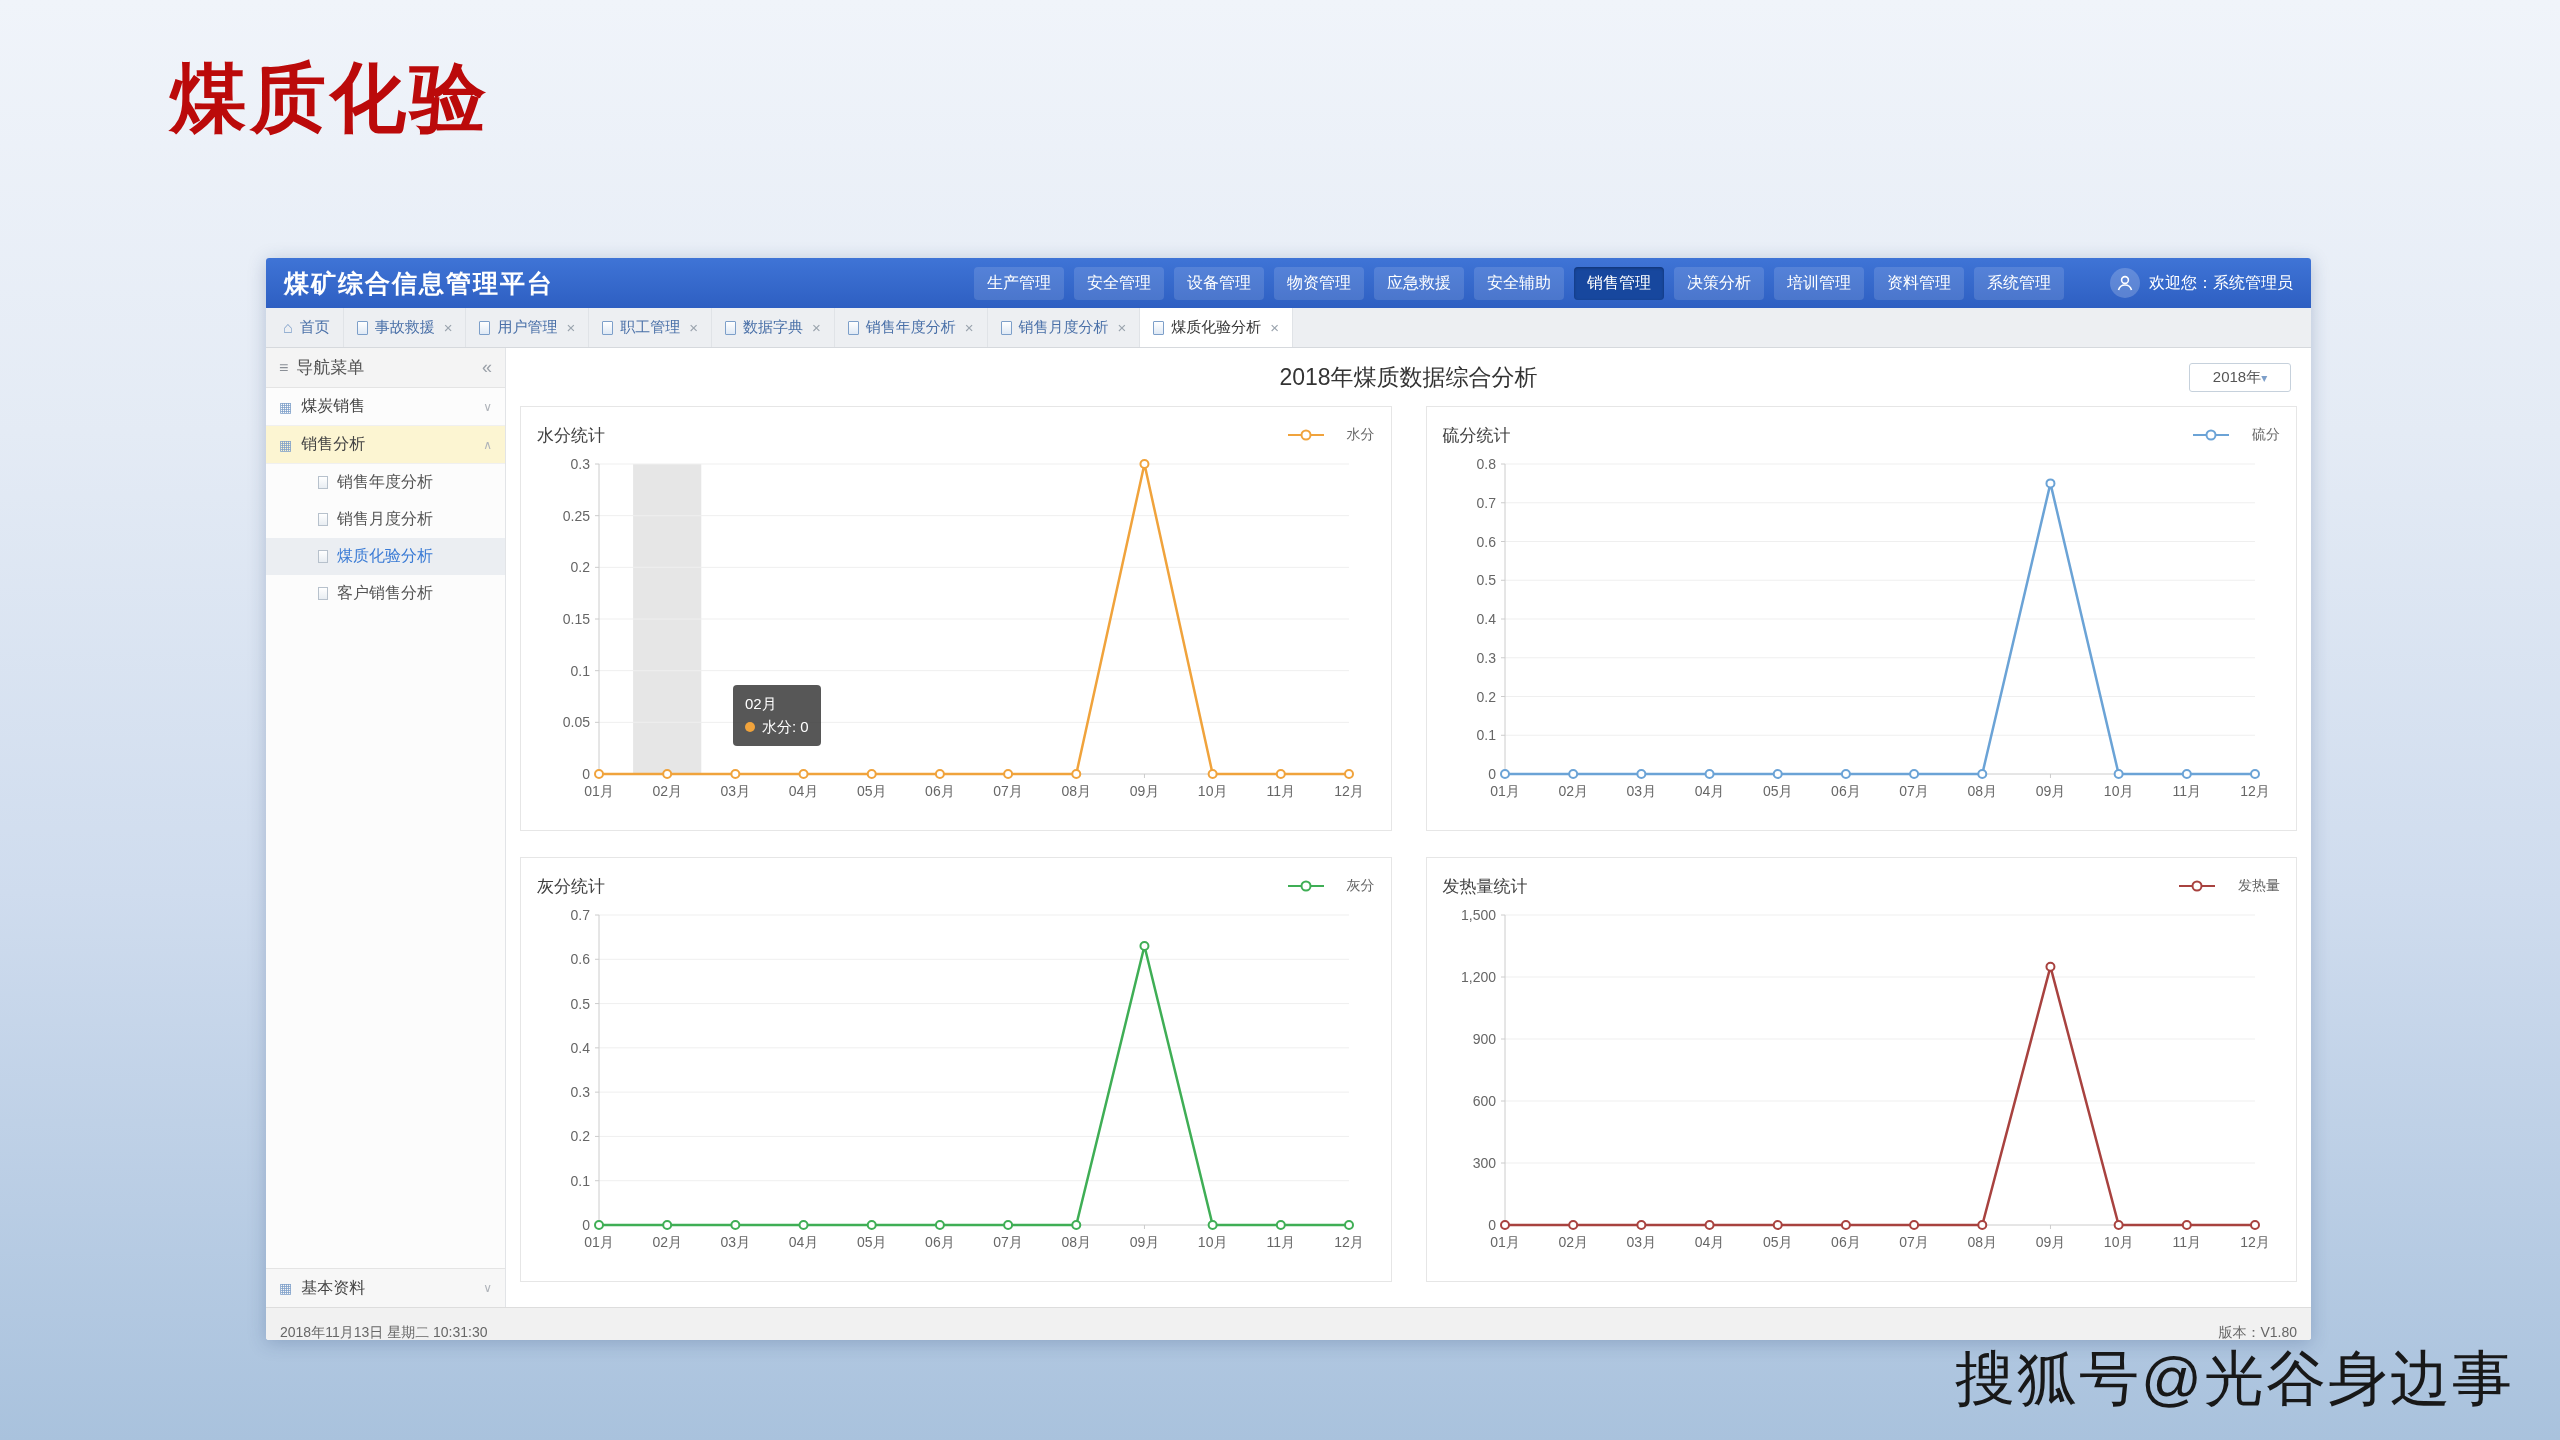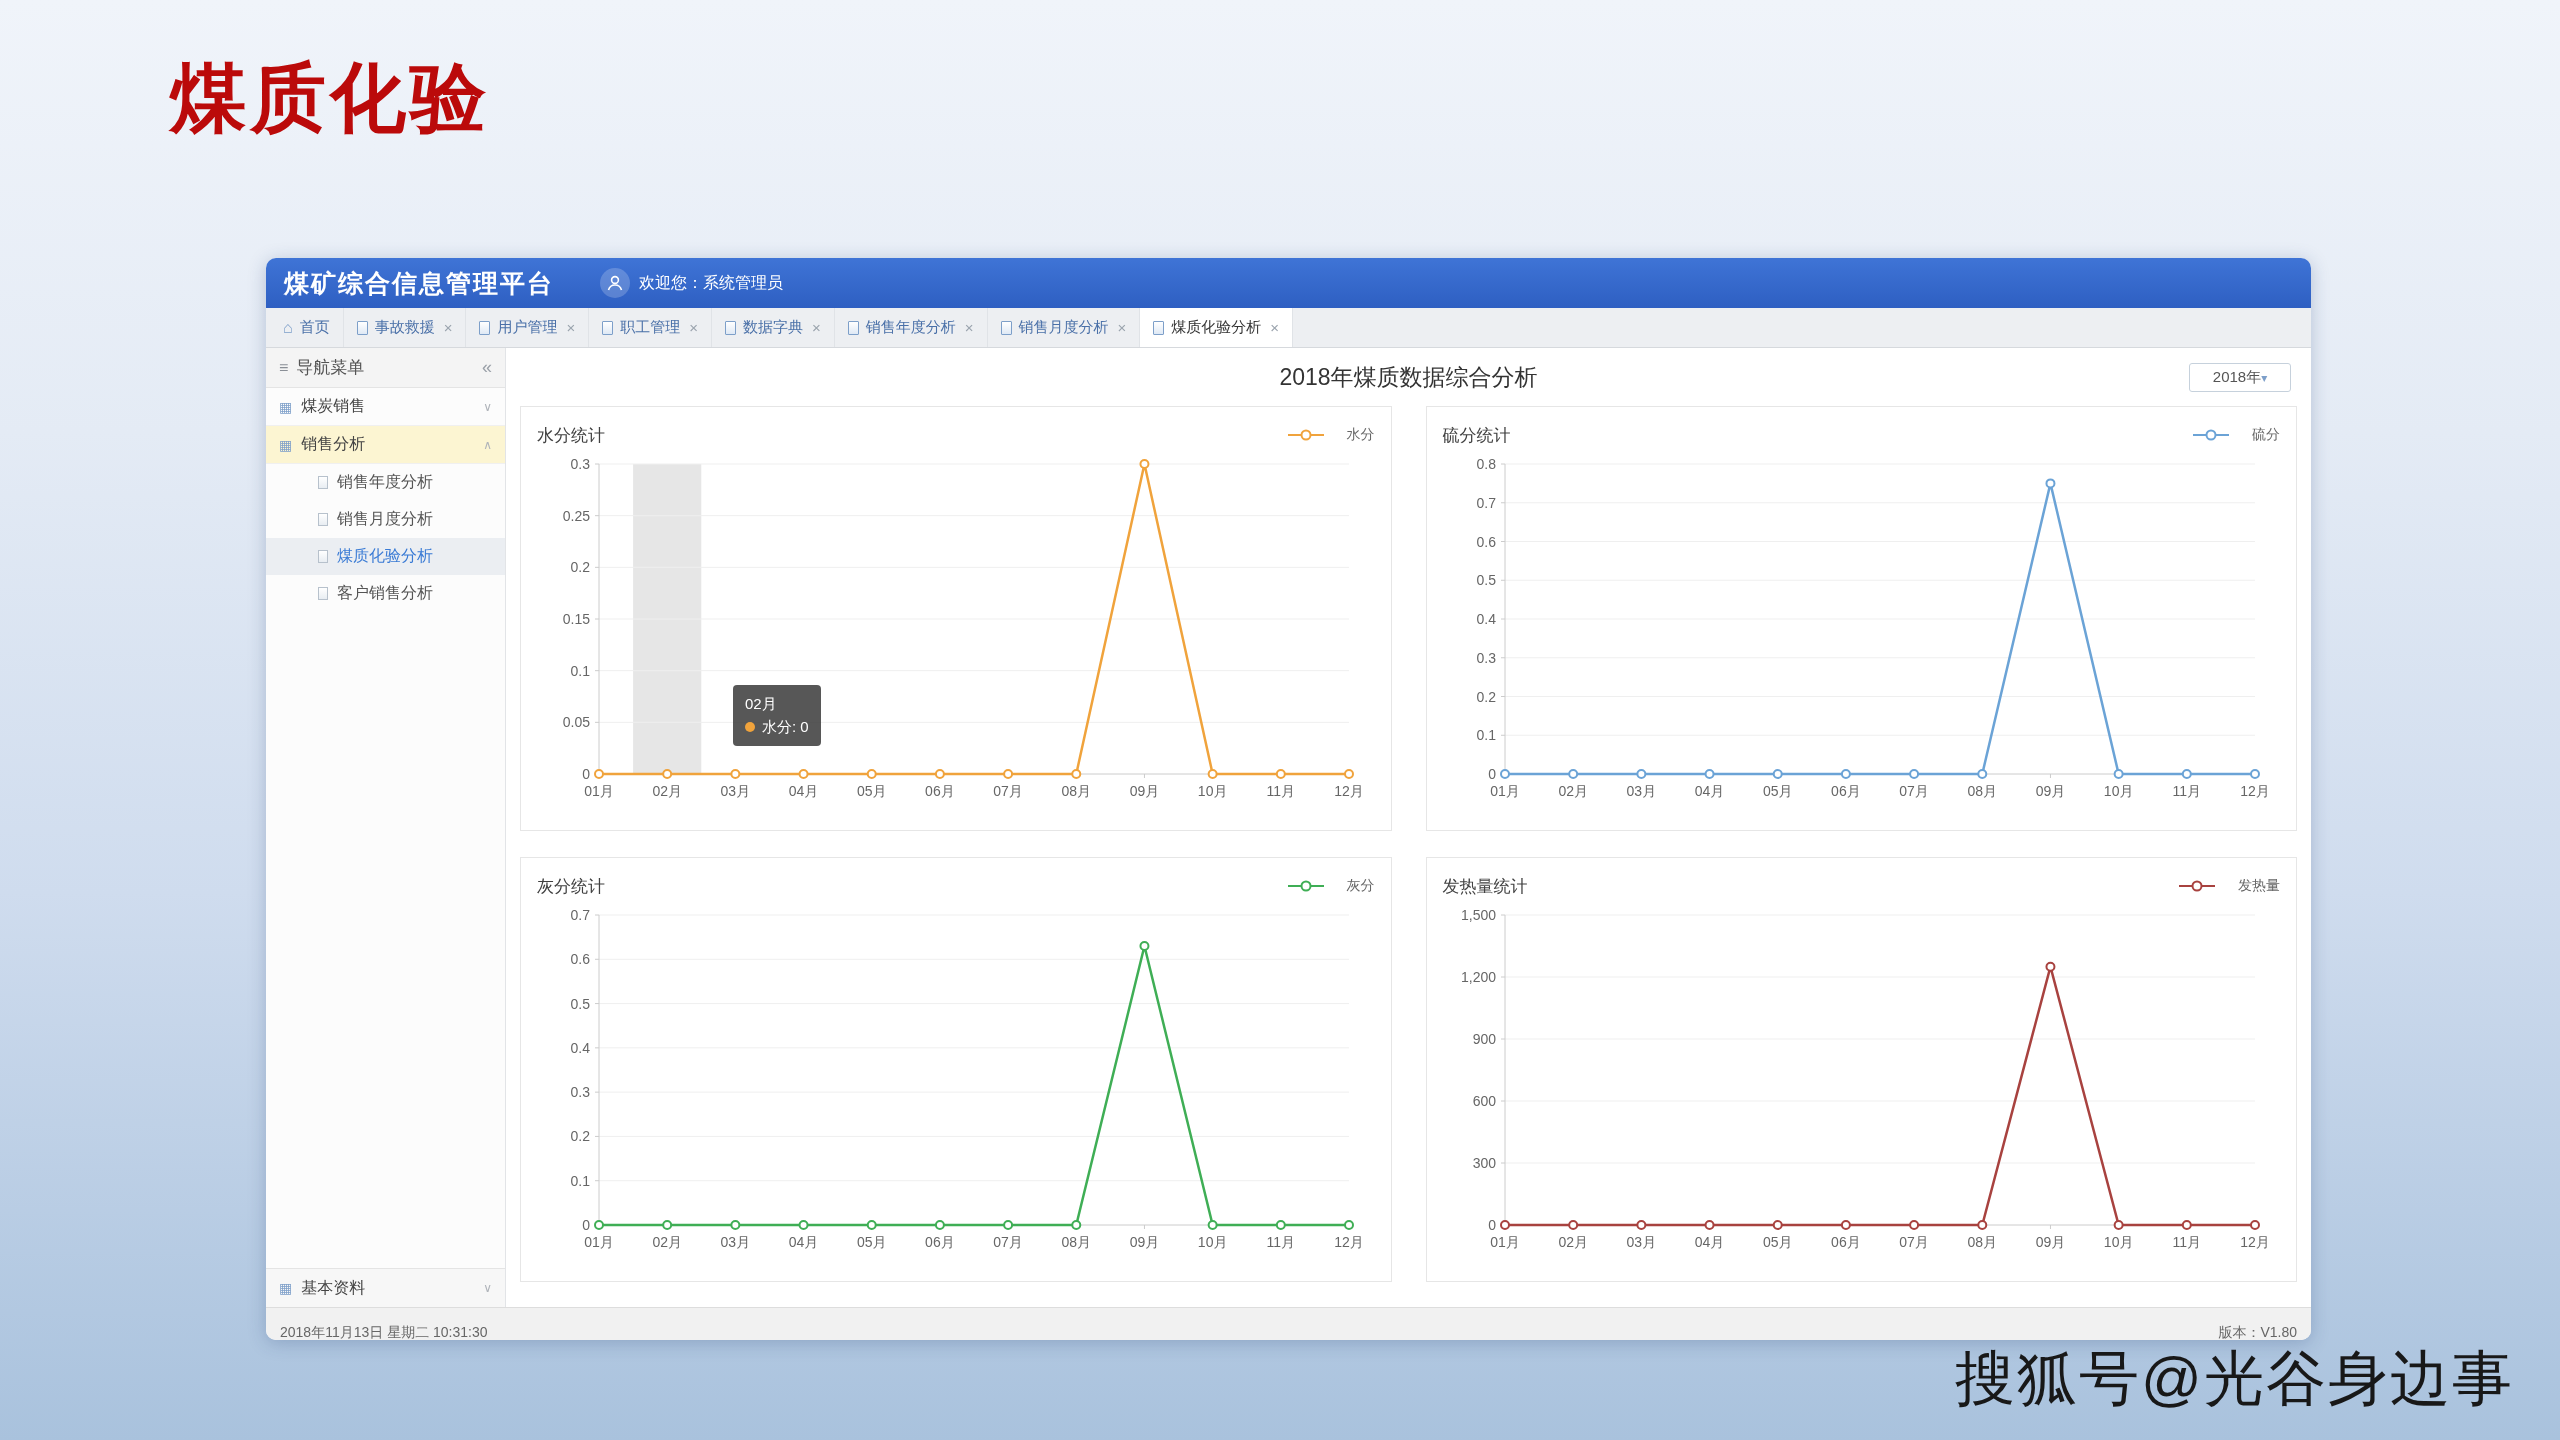--- a/index.html
+++ b/index.html
@@ -17,21 +17,21 @@
   }
   .bottom-watermark {
     position:absolute; right:46px; bottom:20px;
     font-size:60px; color:#181818; font-weight:500; letter-spacing:2px;
   }
 
   
   .app-window {
     position:absolute; left:266px; top:258px; width:2045px; height:1082px;
     background:#fff; box-shadow:0 3px 18px rgba(30,60,110,.25);
-    display:flex; flex-direction:column; border-radius:10px; overflow:hidden;
+    display:flex; flex-direction:column; border-radius:3px; overflow:hidden;
   }
 
   
   .app-header {
     height:50px; flex:0 0 50px; background:linear-gradient(#3f74d6,#2e5fc2);
     display:flex; align-items:center; padding:0 18px; color:#fff;
   }
   .app-title { font-size:25px; font-weight:bold; letter-spacing:2px; white-space:nowrap; }
   .main-nav { display:flex; gap:10px; margin-left:auto; align-items:center; }
   .nav-item {
@@ -115,20 +115,33 @@
 <body>
 
 <div class="page">
 
   <div class="page-headline">煤质化验</div>
 
   <div class="app-window">
 
     <div class="app-header">
       <div class="app-title">煤矿综合信息管理平台</div>
+      <nav class="main-nav">
+          <div class="nav-item">生产管理</div>
+          <div class="nav-item">安全管理</div>
+          <div class="nav-item">设备管理</div>
+          <div class="nav-item">物资管理</div>
+          <div class="nav-item">应急救援</div>
+          <div class="nav-item">安全辅助</div>
+          <div class="nav-item active">销售管理</div>
+          <div class="nav-item">决策分析</div>
+          <div class="nav-item">培训管理</div>
+          <div class="nav-item">资料管理</div>
+          <div class="nav-item">系统管理</div>
+        </nav>
       <div class="user-area">
         <span class="avatar">
           <svg width="20" height="20" viewBox="0 0 20 20">
             <circle cx="10" cy="7" r="3.4" fill="none" stroke="#fff" stroke-width="1.6"></circle>
             <path d="M3.5 17c1-3.6 3.6-5 6.5-5s5.5 1.4 6.5 5" fill="none" stroke="#fff" stroke-width="1.6"></path>
           </svg>
         </span>
         <span>欢迎您：系统管理员</span>
       </div>
     </div>

